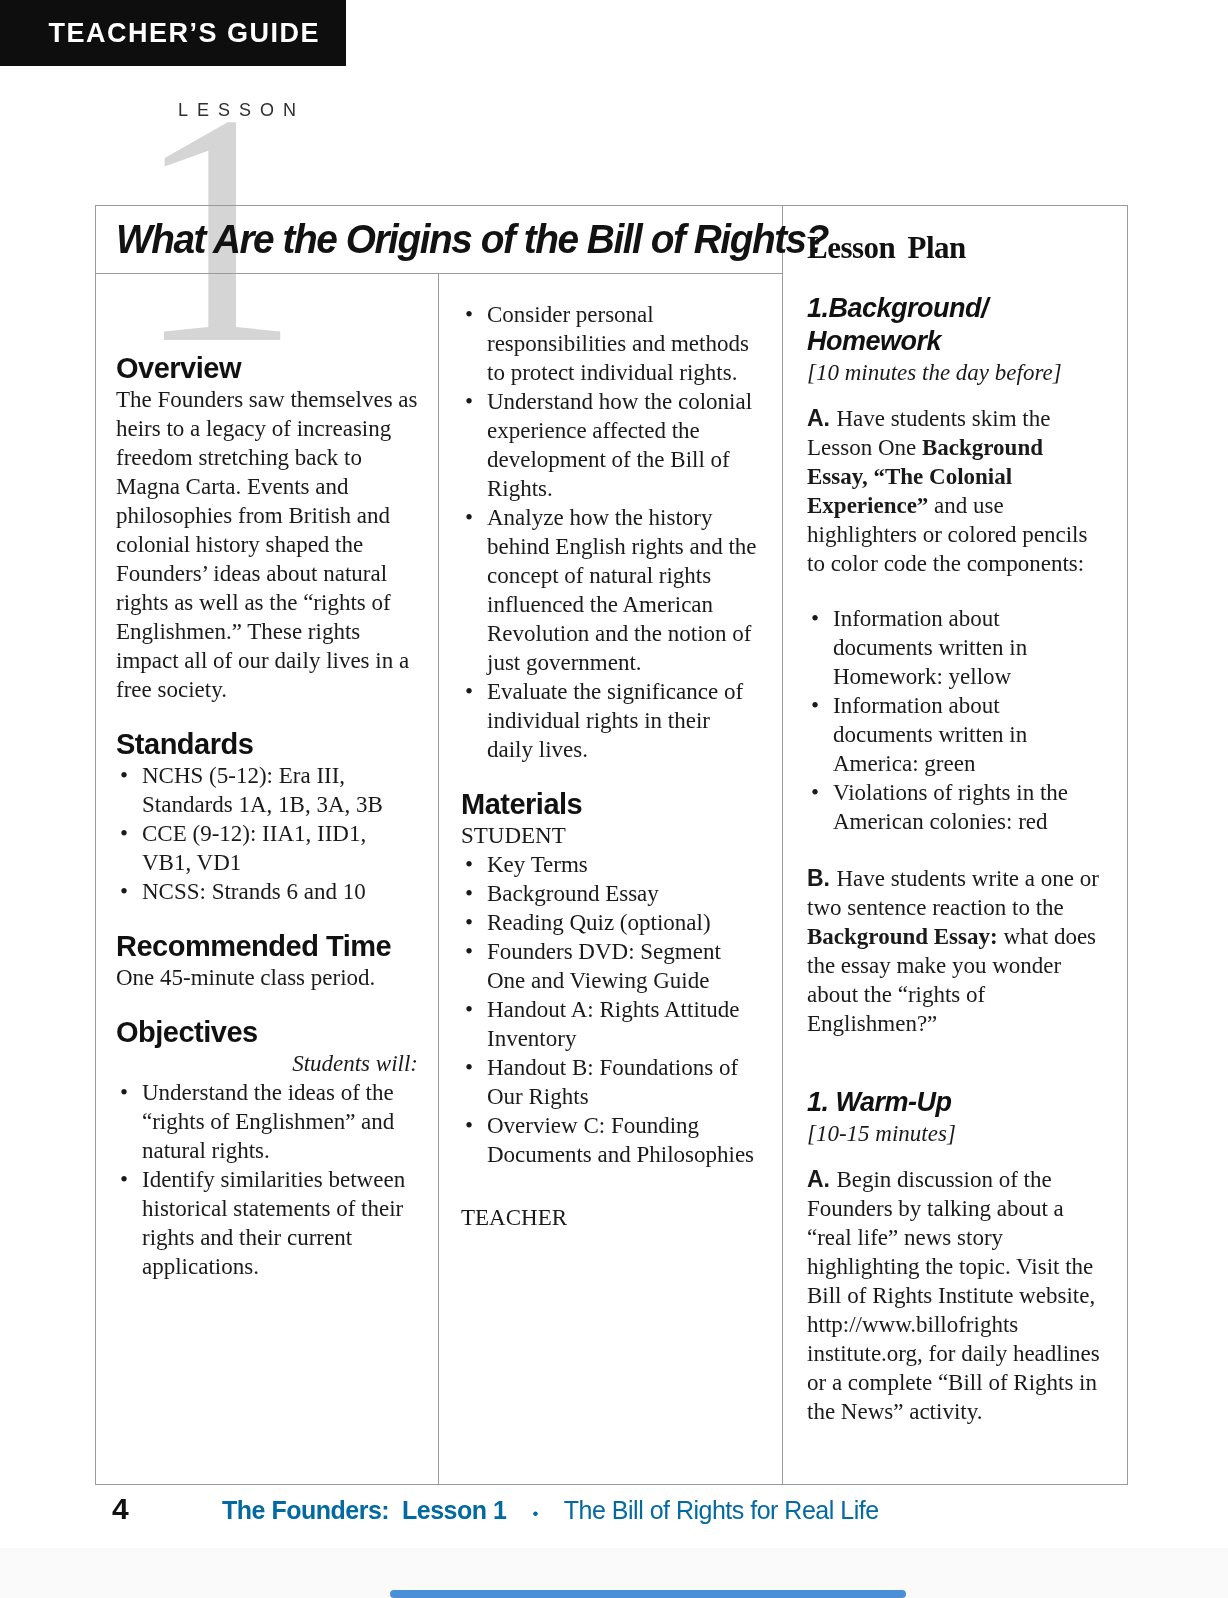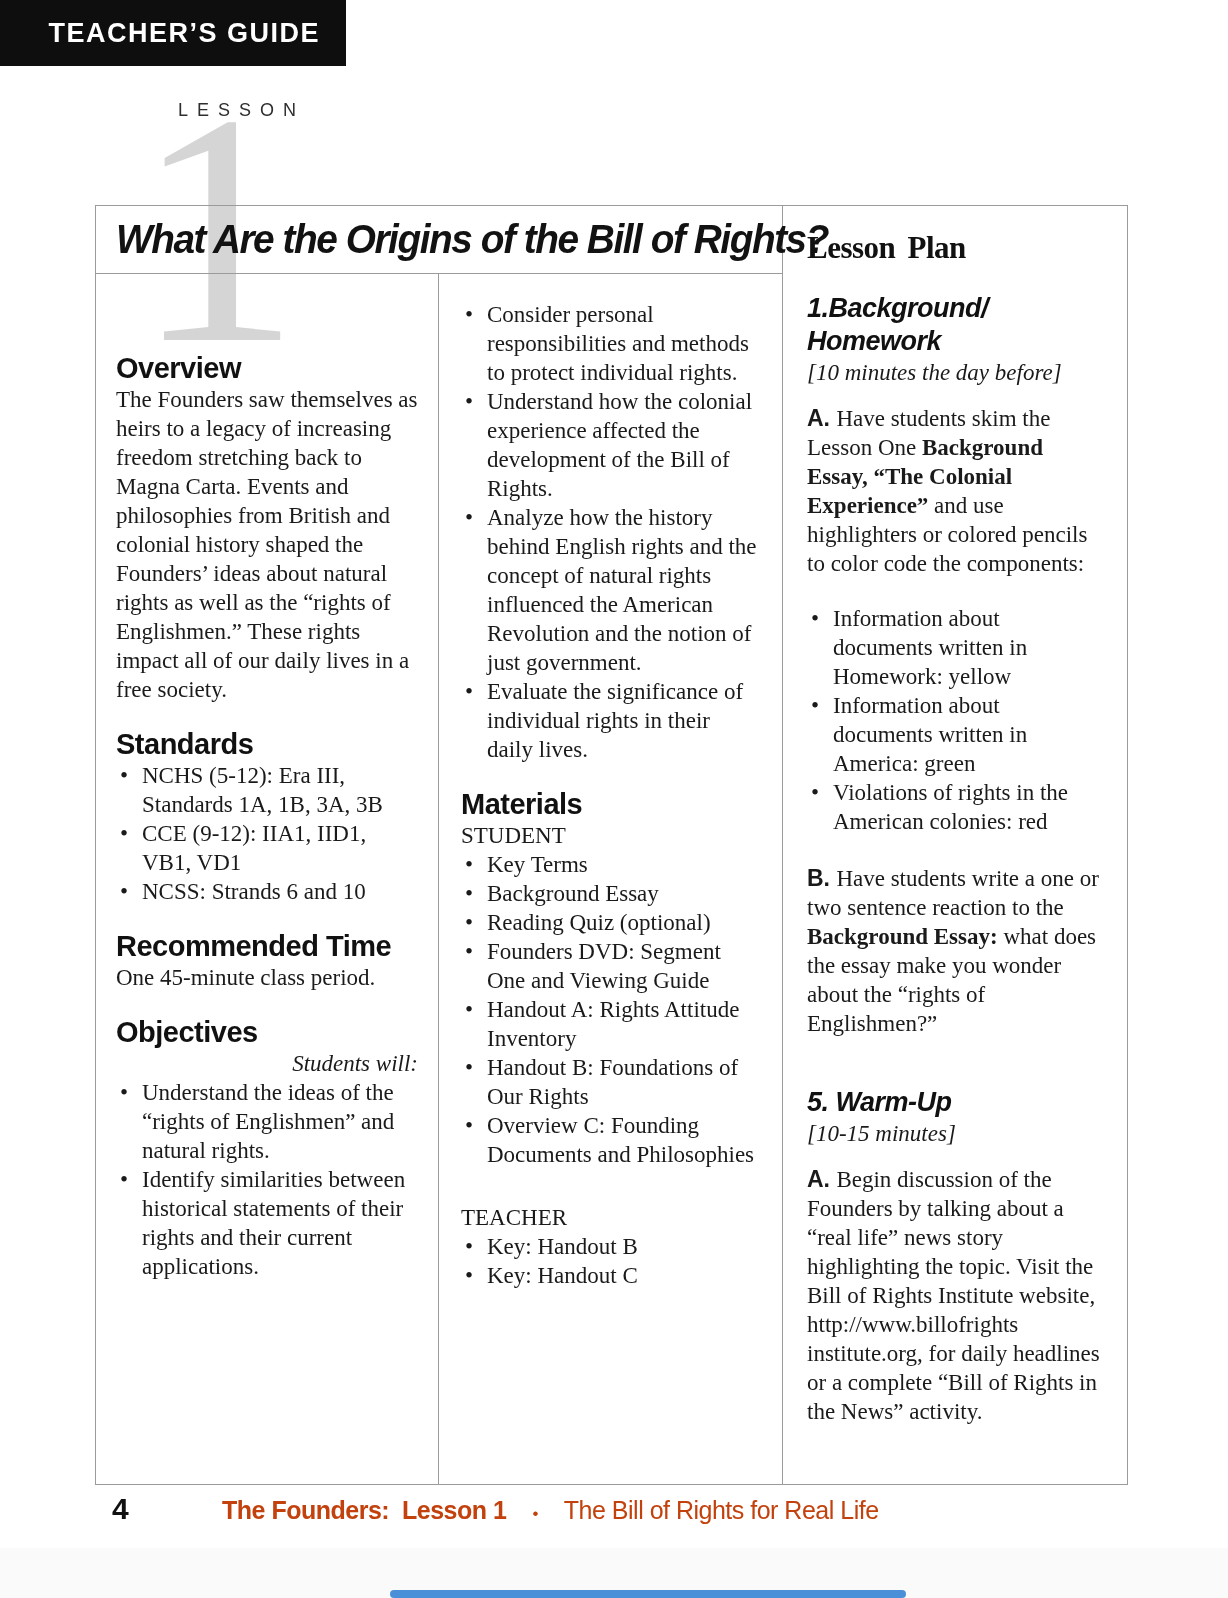--- a/index.html
+++ b/index.html
@@ -52,21 +52,21 @@
   .sans{font-family:"Liberation Sans",sans-serif;letter-spacing:0;}
 
   .sec{margin:0;}
   .mt-30{margin-top:24px;} .mt-22{margin-top:22px;}
 
   
   .footer{position:absolute;left:0;top:1492px;width:100%;z-index:2;
           font-family:"Liberation Sans",sans-serif;}
   .page-num{position:absolute;left:112px;top:0;font-weight:bold;font-size:30px;color:#111;}
   .footer-line{position:absolute;left:222px;top:4px;display:flex;align-items:baseline;gap:26px;
-          font-size:25px;letter-spacing:-0.5px;color:#c2410c;}
+          font-size:25px;letter-spacing:-0.5px;color:#0369a1;}
   .footer-book{font-weight:bold;white-space:pre;}
   .footer-sep{font-size:17px;}
   .bottom-band{position:absolute;left:0;top:1548px;width:100%;height:50px;background:#fafafa;}
   .accent-bar{position:absolute;left:390px;top:1590px;width:516px;height:8px;border-radius:4px;
           background:#4a90d9;z-index:4;}
 </style>
 </head>
 <body>
 
 <div class="page">
@@ -122,24 +122,20 @@
               <li>Background Essay</li>
               <li>Reading Quiz (optional)</li>
               <li>Founders DVD: Segment One and Viewing Guide</li>
               <li>Handout A: Rights Attitude Inventory</li>
               <li>Handout B: Foundations of Our Rights</li>
               <li>Overview C: Founding Documents and Philosophies</li>
             </ul>
 
           <div class="gap-sm"></div>
           <p class="body-txt mt-22">TEACHER</p>
-          <ul class="blist">
-              <li>Key: Handout B</li>
-              <li>Key: Handout C</li>
-            </ul>
         </div>
 
       </div>
     </div>
 
     <div class="col-right">
       <h2 class="h-plan">Lesson Plan</h2>
 
       <h3 class="h-sub">1.Background/
 Homework</h3>
@@ -147,21 +143,21 @@
       <p class="body-txt"><span class="b sans">A. </span><span>Have students skim the Lesson One </span><span class="b">Background Essay, “The Colonial Experience”</span><span> and use highlighters or colored pencils to color code the components:</span></p>
 
       <ul class="blist" style="margin-top:26px;">
           <li>Information about documents written in Homework: yellow</li>
           <li>Information about documents written in America: green</li>
           <li>Violations of rights in the American colonies: red</li>
         </ul>
 
       <p class="body-txt" style="margin-top:28px;"><span class="b sans">B. </span><span>Have students write a one or two sentence reaction to the </span><span class="b">Background Essay:</span><span> what does the essay make you wonder about the “rights of Englishmen?”</span></p>
 
-      <h3 class="h-sub" style="margin-top:48px;">5. Warm-Up</h3>
+      <h3 class="h-sub" style="margin-top:48px;">1. Warm-Up</h3>
       <p class="time-line">[10-15 minutes]</p>
       <p class="body-txt"><span class="b sans">A. </span><span>Begin discussion of the Founders by talking about a “real life” news story highlighting the topic. Visit the Bill of Rights Institute website, http://www.billofrights institute.org, for daily headlines or a complete “Bill of Rights in the News” activity.</span></p>
     </div>
   </div>
 
   <div class="footer">
     <span class="page-num">4</span>
     <span class="footer-line">
       <span class="footer-book">The Founders:  Lesson 1</span>
       <span class="footer-sep">•</span>

